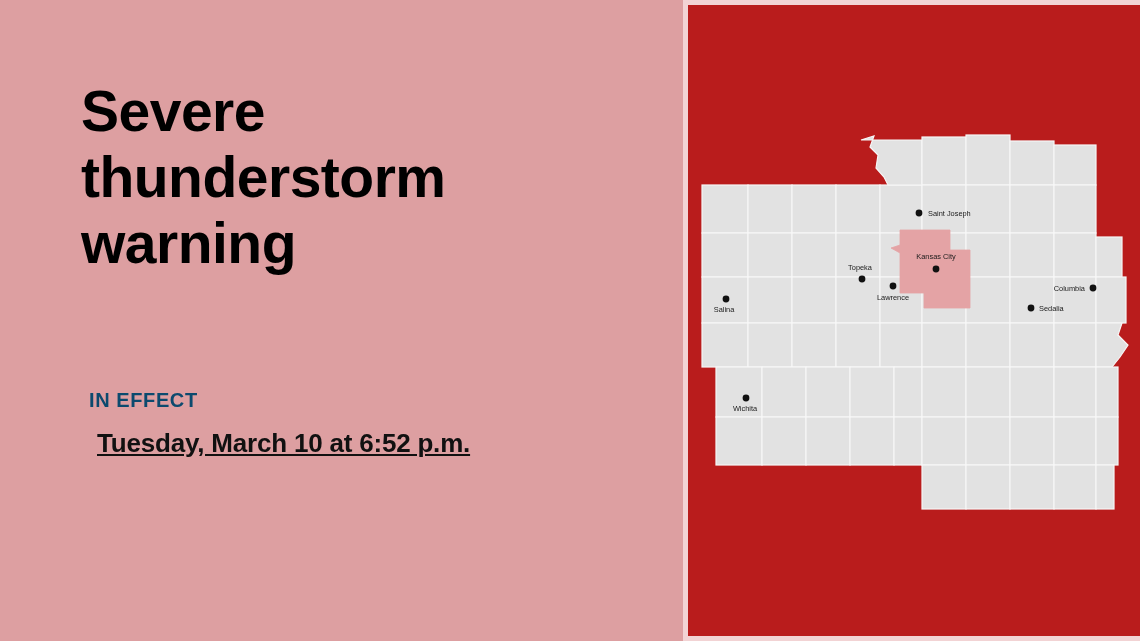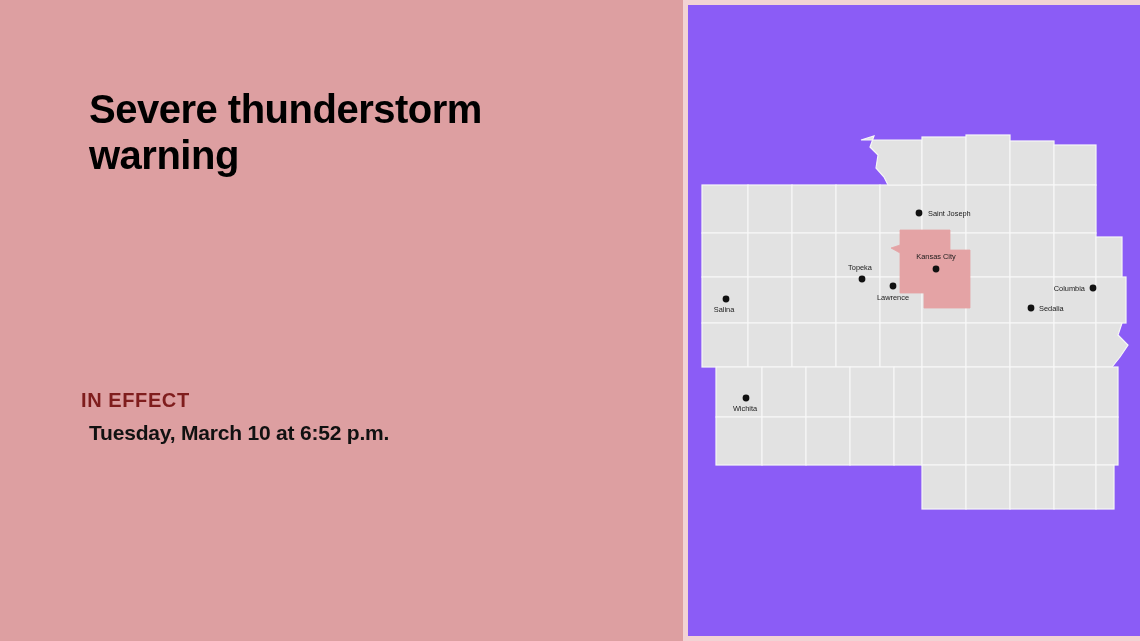--- a/index.html
+++ b/index.html
@@ -25,62 +25,63 @@
   #info-panel {
     position: absolute;
     left: 0;
     top: 0;
     width: 683px;
     height: 641px;
     box-sizing: border-box;
     padding: 78px 40px 0 81px;
   }
   #headline {
-    margin: 8px;
-    font-size: 40px;
+    margin: 0;
+    font-size: 57px;
     line-height: 1.16;
     font-weight: bold;
     color: #000000;
     letter-spacing: -0.5px;
     max-width: 430px;
   }
 
   #timing-block {
     position: absolute;
     left: 81px;
     top: 388px;
     width: 540px;
   }
   .timing-group { margin-bottom: 35px; }
   .timing-group:last-child { margin-bottom: 0; }
   .timing-label {
     font-size: 20px;
     font-weight: bold;
-    color: #7f1d1d;
+    color: #0c4a6e;
     letter-spacing: 0.6px;
-    margin: 0 0 3px 0;
+    margin: 0 0 3px 8px;
     line-height: 1.2;
   }
   .timing-value {
-    font-size: 21px;
+    font-size: 26px;
     font-weight: bold;
     color: #111111;
     letter-spacing: -0.2px;
-    margin: 8px;
+    margin: 16px;
     line-height: 1.2;
+    text-decoration: underline;
   }
 
   
   #map-panel {
     position: absolute;
     left: 683px;
     top: 0;
     width: 457px;
     height: 641px;
-    background: #8b5cf6;
+    background: #b91c1c;
     box-sizing: border-box;
     border: 5px solid #f2d3d4;
     border-right: none;
   }
   #map-svg {
     position: absolute;
     left: 0;
     top: 0;
     width: 452px;
     height: 631px;

